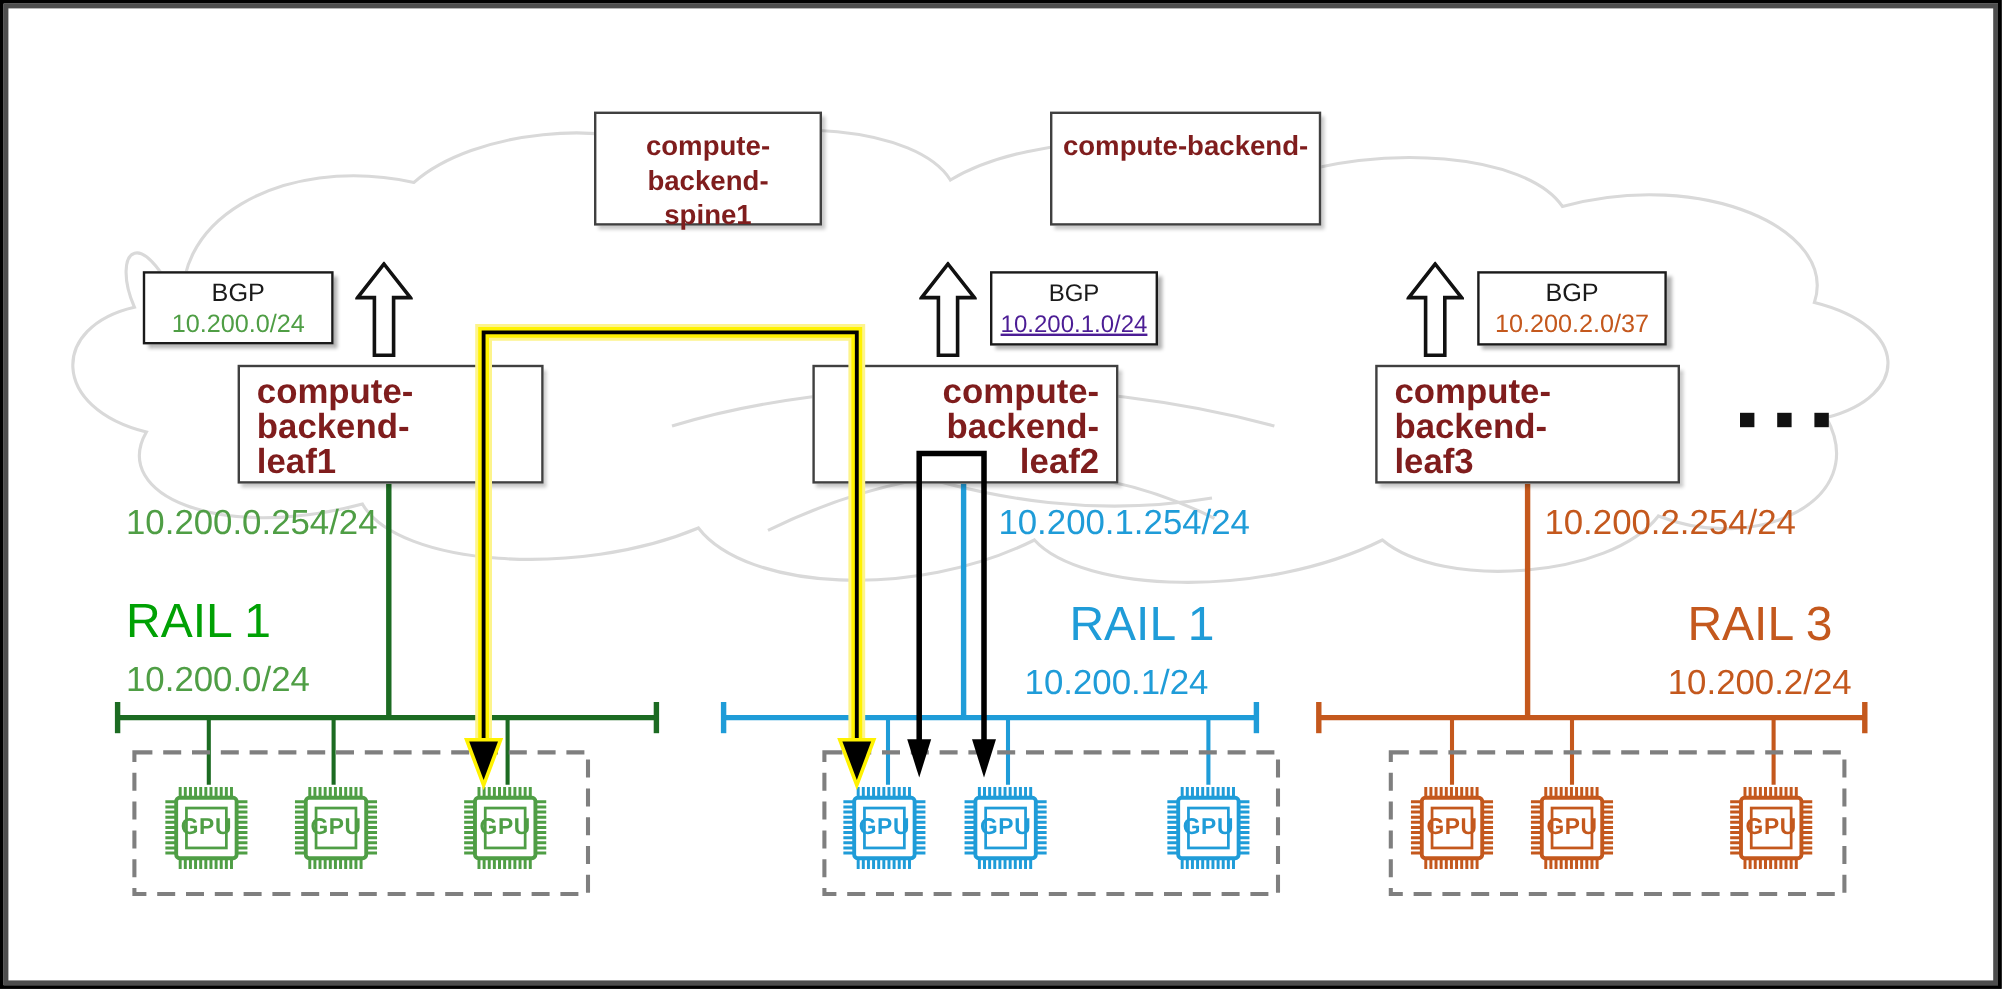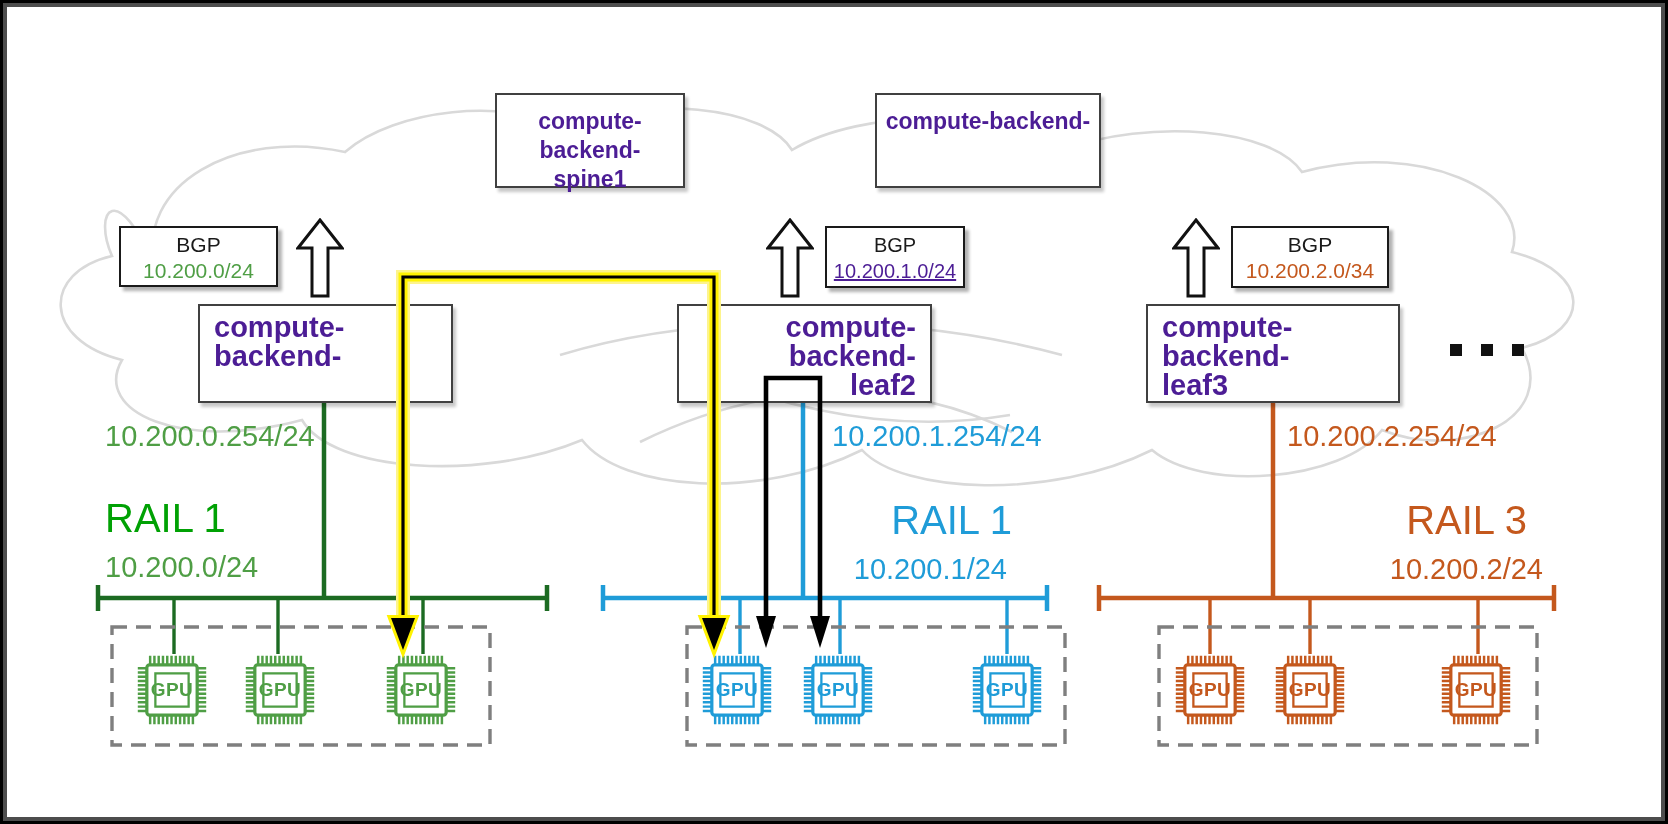--- a/index.html
+++ b/index.html
@@ -7,21 +7,21 @@
     position:relative;width:1668px;height:824px;background:#000;
     font-family:"Liberation Sans", sans-serif;overflow:hidden;
   }
   .canvas-bg{position:absolute;inset:3px;background:#fff;border:4px solid #4d4d4d;box-sizing:border-box;z-index:0;}
   .layer{position:absolute;left:0;top:0;width:1668px;height:824px;z-index:1;pointer-events:none;}
   .layer.top{z-index:6;}
 
   
   .nodebox{
     position:absolute;background:#fff;border:2.6px solid #404040;box-sizing:border-box;
-    color:#4c1d95;font-weight:bold;z-index:3;
+    color:#7f1d1d;font-weight:bold;z-index:3;
     box-shadow:3px 4px 3px rgba(0,0,0,0.22);
   }
   .spine{width:190px;height:95px;font-size:23px;line-height:29px;text-align:center;padding-top:12px;}
   .spine2{width:226px;}
   .leaf{width:255px;height:99px;font-size:29px;line-height:29px;padding:7px 14px;}
   .leaf.alignright{text-align:right;}
   .bgpbox{
     position:absolute;background:#fff;border:2.4px solid #1a1a1a;box-sizing:border-box;
     text-align:center;font-size:21px;line-height:26px;color:#1a1a1a;padding-top:4px;z-index:3;
     box-shadow:4px 4px 3px rgba(0,0,0,0.3);
@@ -131,21 +131,21 @@
   <div class="bgpbox" style="left:119px;top:226px;width:159px;height:61px;">
     <div>BGP</div>
     <div class="bgp-subnet-green">10.200.0/24</div>
   </div>
   <div class="bgpbox" style="left:825px;top:226px;width:140px;height:62px;font-size:20px;">
     <div>BGP</div>
     <div class="bgp-subnet-blue">10.200.1.0/24</div>
   </div>
   <div class="bgpbox" style="left:1231px;top:226px;width:158px;height:62px;">
     <div>BGP</div>
-    <div class="bgp-subnet-orange">10.200.2.0/34</div>
+    <div class="bgp-subnet-orange">10.200.2.0/37</div>
   </div>
 
   <div class="uparrow" style="left:296px;top:218px;">
     <svg width="48" height="80" viewBox="0 0 48 80">
         <polygon points="24,2 46,30 32,30 32,78 16,78 16,30 2,30" fill="#fff" stroke="#111" stroke-width="3"></polygon>
       </svg>
   </div>
   <div class="uparrow" style="left:766px;top:218px;">
     <svg width="48" height="80" viewBox="0 0 48 80">
         <polygon points="24,2 46,30 32,30 32,78 16,78 16,30 2,30" fill="#fff" stroke="#111" stroke-width="3"></polygon>
@@ -153,20 +153,21 @@
   </div>
   <div class="uparrow" style="left:1172px;top:218px;">
     <svg width="48" height="80" viewBox="0 0 48 80">
         <polygon points="24,2 46,30 32,30 32,78 16,78 16,30 2,30" fill="#fff" stroke="#111" stroke-width="3"></polygon>
       </svg>
   </div>
 
   <div class="nodebox leaf" style="left:198px;top:304px;">
     <div>compute-</div>
     <div>backend-</div>
+    <div>leaf1</div>
   </div>
   <div class="nodebox leaf alignright" style="left:677px;top:304px;">
     <div>compute-</div>
     <div>backend-</div>
     <div>leaf2</div>
   </div>
   <div class="nodebox leaf" style="left:1146px;top:304px;width:254px;">
     <div>compute-</div>
     <div>backend-</div>
     <div>leaf3</div>

